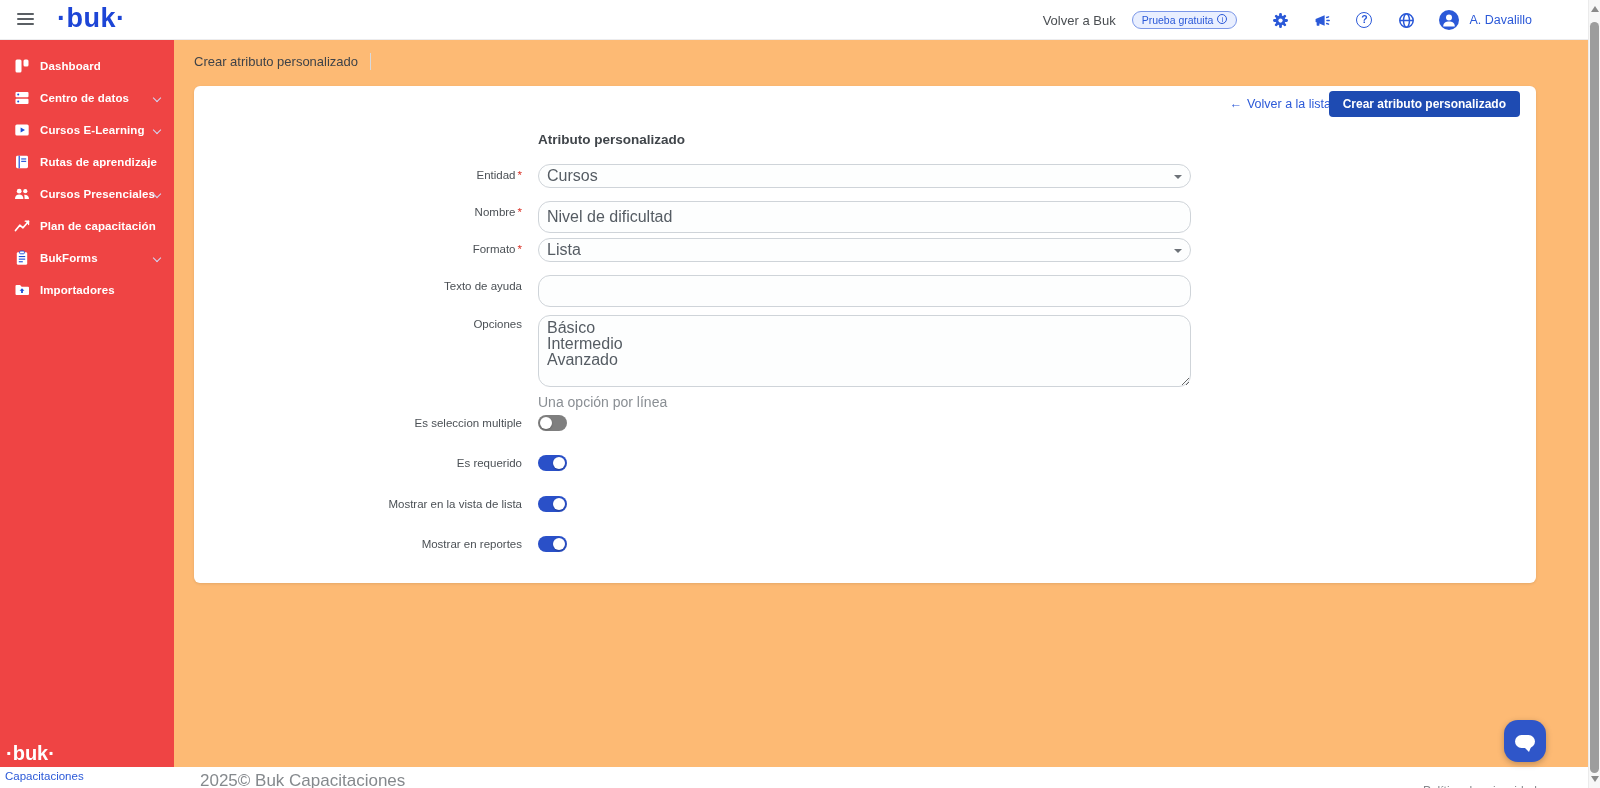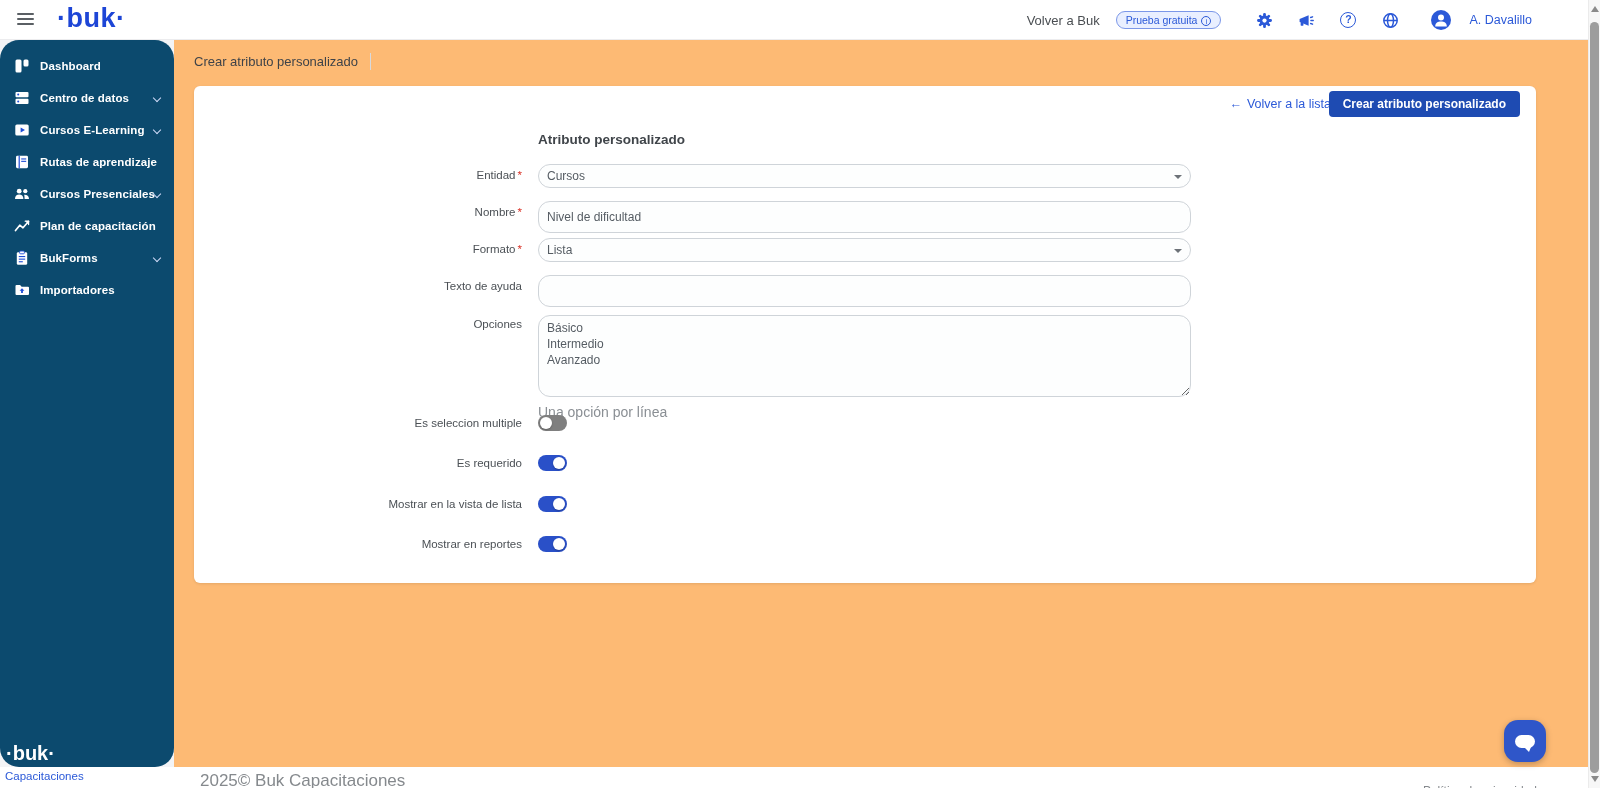--- a/index.html
+++ b/index.html
@@ -7,29 +7,29 @@
   body { font-family:"Liberation Sans", sans-serif; background:#f3f4f6; }
   #app { position:relative; width:1600px; height:788px; overflow:hidden; background:#f3f4f6; }
 
   
   .header { position:absolute; top:0; left:0; width:1600px; height:40px; background:#fff; border-bottom:1px solid #ececee; z-index:20; }
   .hamburger { position:absolute; left:17px; top:13px; width:17px; height:13px; cursor:pointer; }
   .hamburger i { display:block; height:2px; background:#5a5f64; border-radius:1px; margin-bottom:3px; }
   .brand { position:absolute; left:57px; top:3px; font-size:27px; font-weight:700; color:#1d45d6; letter-spacing:0.5px; }
   .header-right { position:absolute; right:68px; top:0; height:40px; display:flex; align-items:center; }
   .volver-buk { font-size:13px; color:#4a4e52; margin-right:16px; cursor:pointer; }
-  .badge { display:flex; align-items:flex-end; gap:4px; font-size:10.5px; color:#2b59d8; background:#e9efff; border:1px solid #7b97e8; border-radius:10px; padding:2px 9px; margin-right:22px; cursor:pointer; }
+  .badge { display:flex; align-items:flex-start; gap:4px; font-size:10.5px; color:#2b59d8; background:#e9efff; border:1px solid #7b97e8; border-radius:10px; padding:2px 9px; margin-right:22px; cursor:pointer; }
   .badge .info-circle { width:10px; height:10px; border:1px solid #2b59d8; border-radius:50%; font-size:7.5px; line-height:9px; text-align:center; font-style:normal; }
   .hicon { width:42px; display:flex; justify-content:center; align-items:center; cursor:pointer; }
   .help-circle { width:16px; height:16px; border:1.6px solid #2b59d8; border-radius:50%; color:#2b59d8; font-size:10.5px; font-weight:700; text-align:center; line-height:13px; }
-  .user { display:flex; align-items:center; gap:18px; margin-left:20px; cursor:pointer; }
+  .user { display:flex; align-items:center; gap:10px; margin-left:12px; cursor:pointer; }
   .user-name { font-size:12.5px; color:#2b59d8; }
 
   
-  .sidebar { position:absolute; left:0; top:40px; width:174px; height:727px; background:#0c4a6e; z-index:10;border-radius:19px; }
+  .sidebar { position:absolute; left:0; top:40px; width:174px; height:727px; background:#ef4444; z-index:10; }
   .nav { padding-top:10px; }
   .nav-item { position:relative; height:32px; display:flex; align-items:center; color:#fff; cursor:pointer; padding-left:14px; }
   .nav-item .ico { width:16px; height:16px; margin-right:10px; flex:0 0 16px; }
   .nav-item .lab { font-size:11.5px; font-weight:600; letter-spacing:0.1px; }
   .chev { position:absolute; right:14px; top:13px; width:6px; height:6px; border-right:1.5px solid #cfdaf8; border-bottom:1.5px solid #cfdaf8; transform:rotate(45deg); }
   .side-logo { position:absolute; left:6px; bottom:2px; color:#fff; font-size:20px; font-weight:700; }
 
   
   .main { position:absolute; left:174px; top:40px; right:0; bottom:21px; background:#fdba74; }
   .breadcrumb { position:absolute; left:20px; top:13px; font-size:13px; font-weight:500; color:#3f4348; display:flex; align-items:center; gap:12px; }
@@ -37,25 +37,25 @@
 
   .card { position:absolute; left:20px; top:46px; width:1342px; height:497px; background:#fff; border-radius:6px; box-shadow:0 1px 3px rgba(0,0,0,0.10); }
   .back-link { position:absolute; top:11px; right:205px; font-size:12.5px; color:#2b59d8; cursor:pointer; display:flex; gap:5px; align-items:center; }
   .submit-btn { position:absolute; top:5px; right:16px; height:26px; background:#1e4bb2; color:#fff; font-size:12px; font-weight:600; border:none; border-radius:4px; padding:0 14px; cursor:pointer; font-family:inherit; }
   .form-title { position:absolute; left:344px; top:46px; font-size:13.5px; font-weight:600; color:#40454a; }
 
   .row { position:absolute; left:0; width:100%; }
   .row .flabel { position:absolute; left:0; top:0; width:328px; text-align:right; font-size:11.5px; color:#4b5055; }
   .row .freq { color:#d93025; margin-left:2px; }
   .row .field { position:absolute; left:344px; top:0; width:653px; }
-  .inp, .sel, .ta { width:100%; border:1px solid #cfd4d9; border-radius:12px; background:#fdfefe; font-family:inherit; font-size:12px; color:#555c63; }
+  .inp, .sel, .ta { width:100%; border:1px solid #cfd4d9; border-radius:12px; background:#fdfefe; font-family:inherit; font-size:16px; color:#555c63; }
   .inp { height:32px; padding:0 8px; }
   .sel { height:24px; line-height:22px; padding:0 8px; position:relative; cursor:pointer; }
   .sel .caret { position:absolute; right:8px; top:10px; width:0; height:0; border-left:4px solid transparent; border-right:4px solid transparent; border-top:4px solid #6d7278; }
-  .ta { height:82px; padding:4px 8px; line-height:16px; resize:vertical; }
+  .ta { height:72px; padding:4px 8px; line-height:16px; resize:vertical; }
   .helper { font-size:14px; color:#8a8f94; margin-top:3px; }
 
   .toggle { position:relative; width:29px; height:16px; border-radius:8px; cursor:pointer; }
   .toggle .knob { position:absolute; top:2px; width:12px; height:12px; border-radius:50%; background:#fff; box-shadow:0 1px 2px rgba(0,0,0,0.25); }
   .toggle.on { background:#2a50c8; } .toggle.on .knob { right:2px; }
   .toggle.off { background:#7f7f7f; } .toggle.off .knob { left:2px; }
   .toggle-label { line-height:16px !important; }
 
   
   .footer { position:absolute; left:0; bottom:0; width:1600px; height:21px; background:#fff; z-index:15; }

